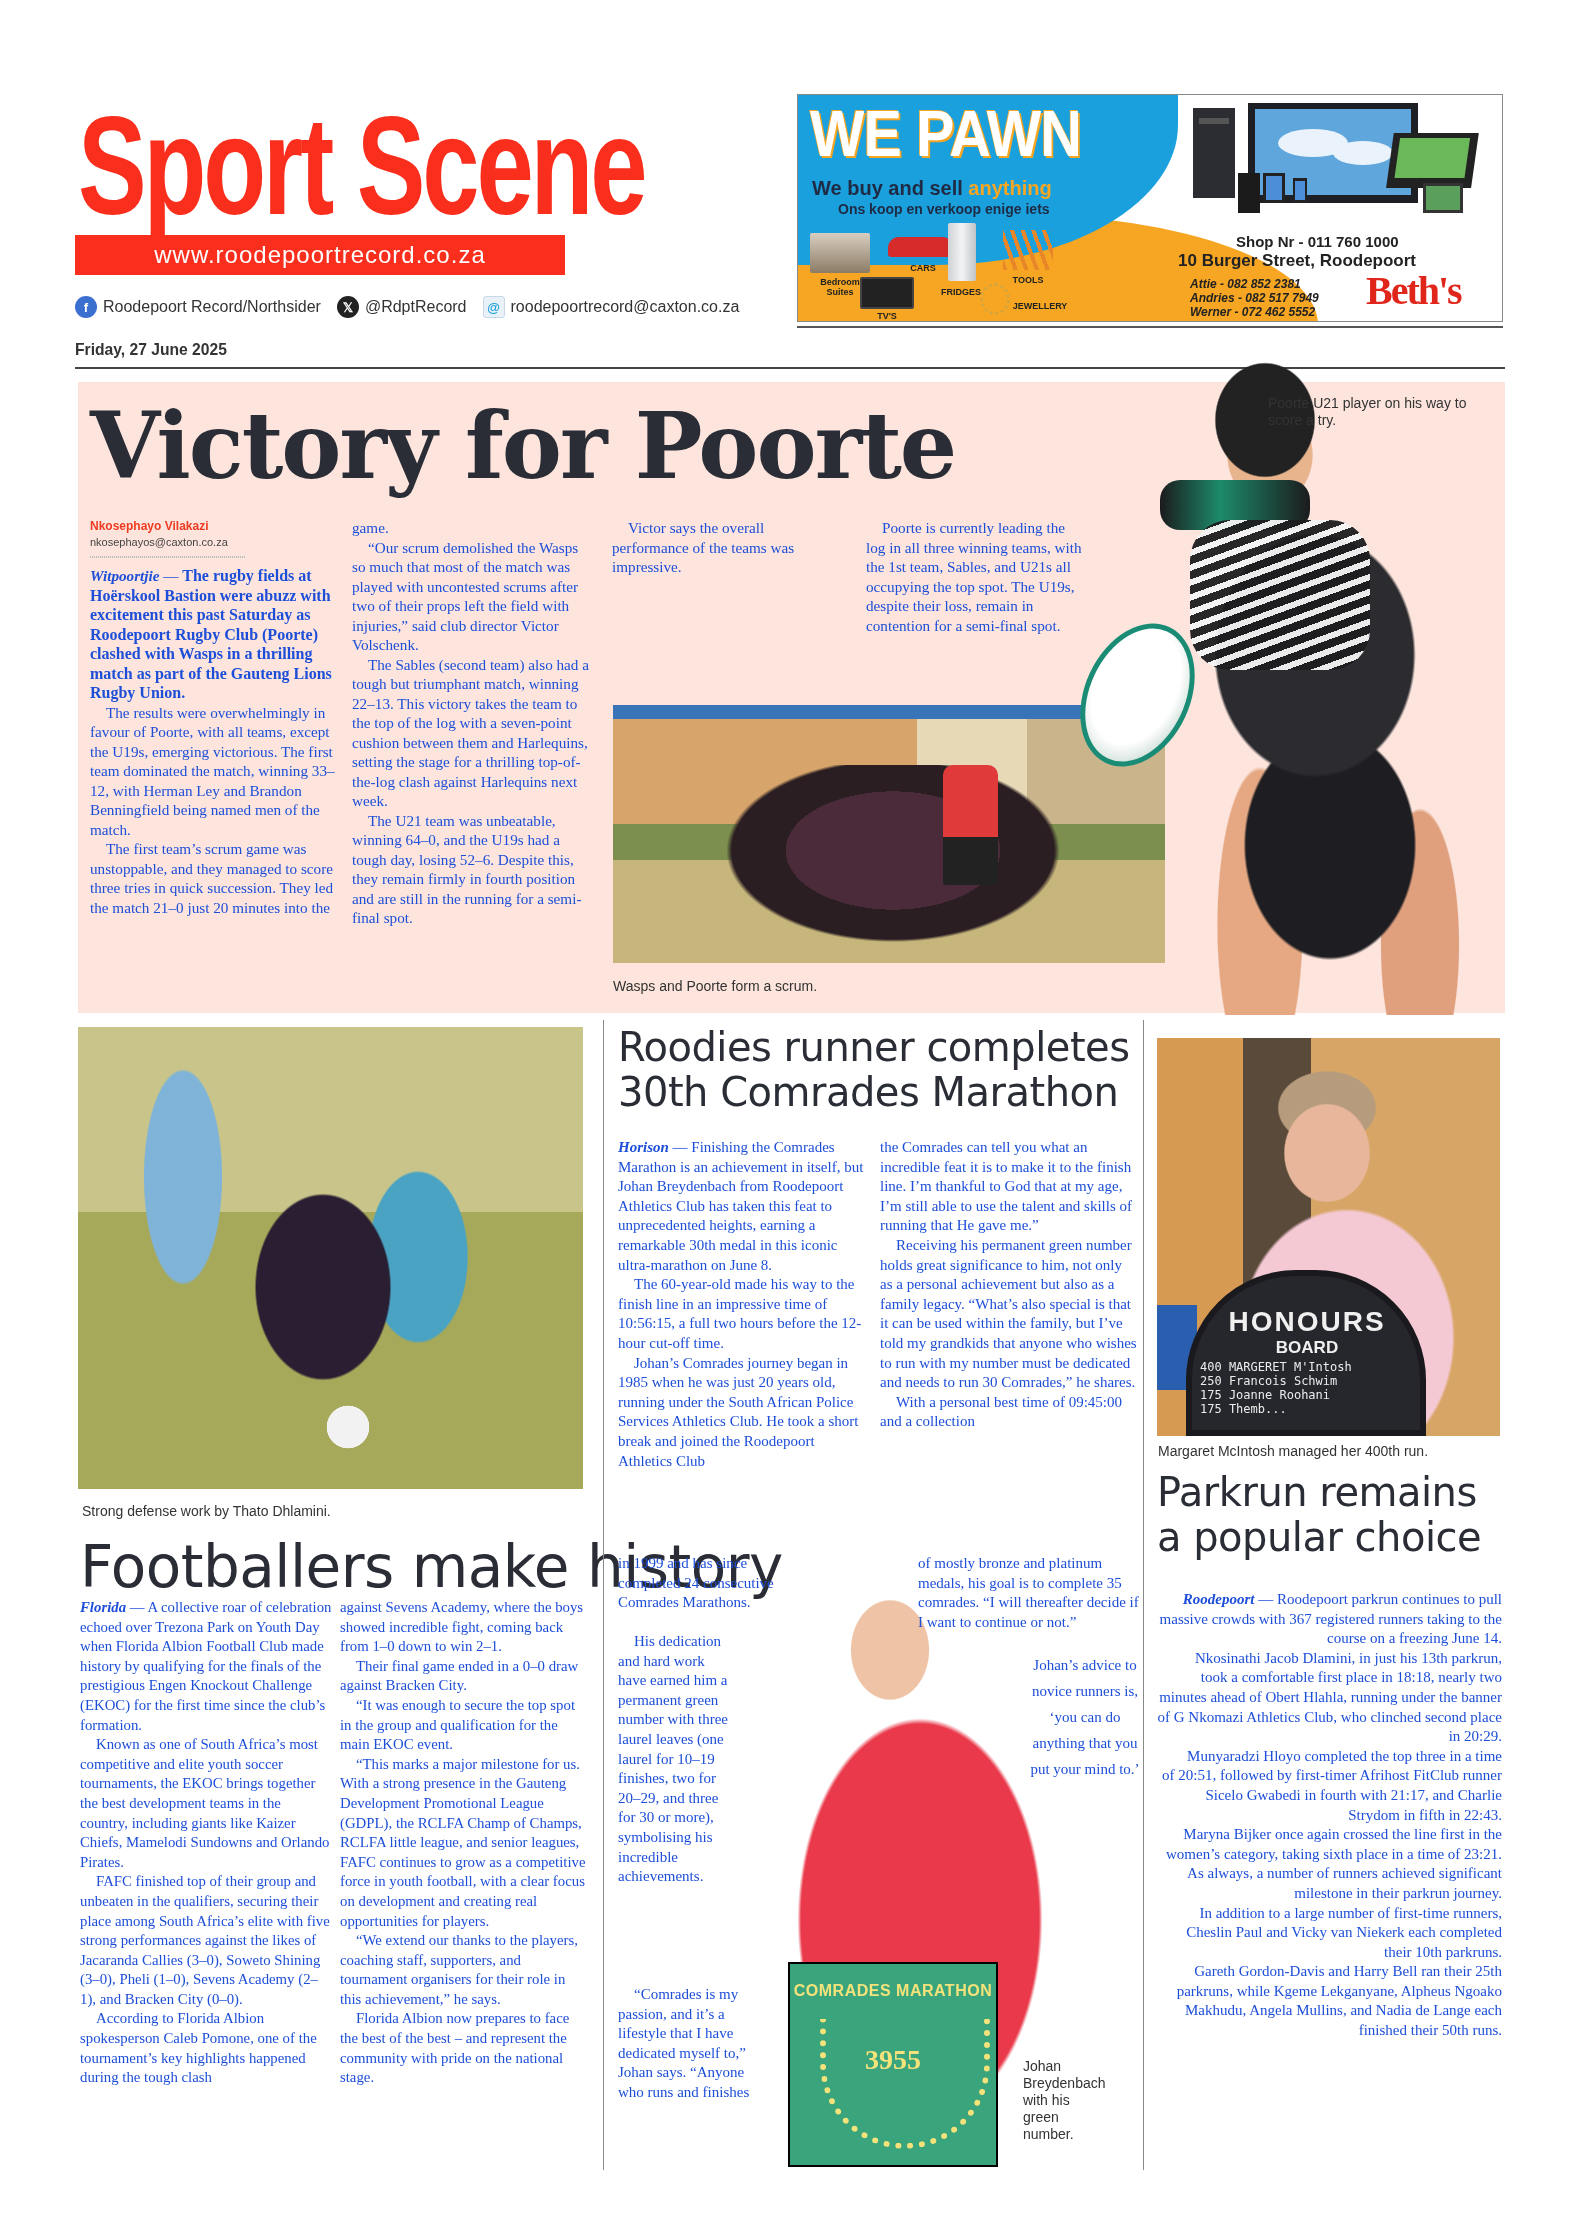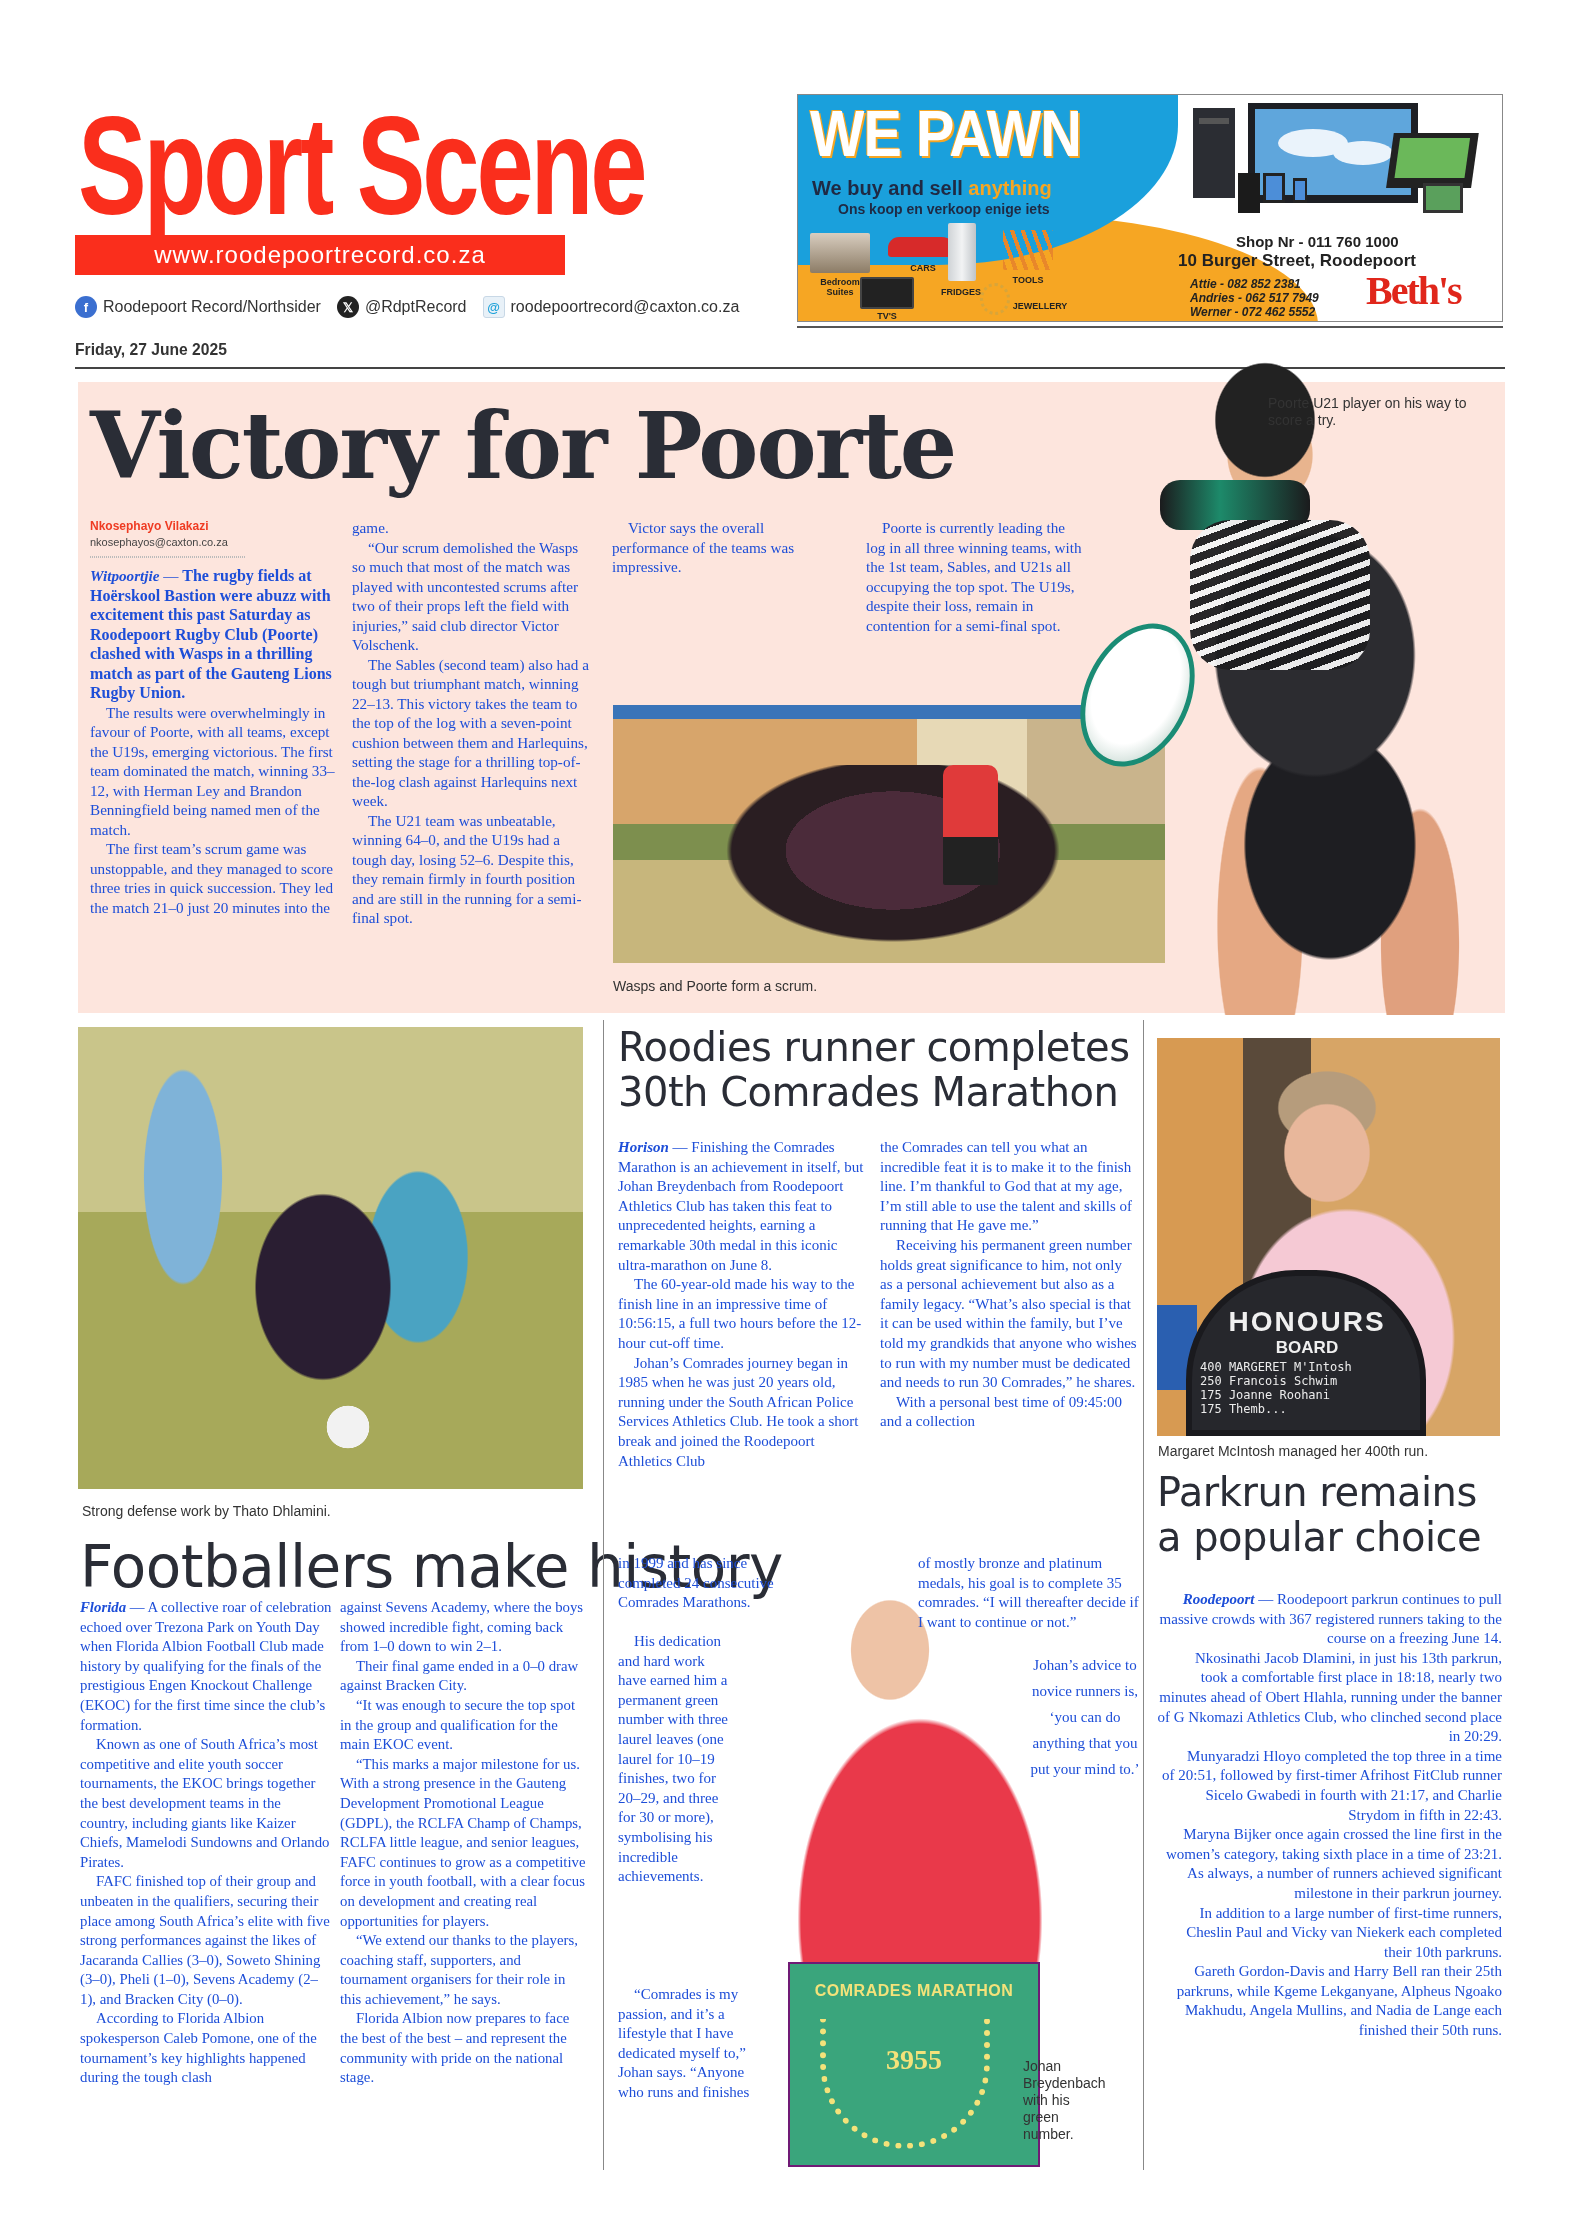--- a/index.html
+++ b/index.html
@@ -129,21 +129,21 @@
   .honours-list { position:absolute; left:1200px; top:1360px; font-family:"DejaVu Sans Mono",monospace; font-size:12px; color:#ececec; line-height:14px; white-space:pre; }
   .parkrun-banner { position:absolute; left:1157px; top:1305px; width:40px; height:85px; background:#2a5fb0; }
 
   .photo-johan {
     left: 770px; top: 1560px; width: 300px; height: 610px;
     background:
       radial-gradient(ellipse 55px 70px at 120px 90px, #eec3a6 0 70%, transparent 72%),
       radial-gradient(ellipse 170px 280px at 150px 360px, #e9394a 0 70%, transparent 72%),
       radial-gradient(ellipse 40px 80px at 135px 230px, #2fa5b5 0 70%, transparent 72%);
   }
-  .green-number { position:absolute; left:788px; top:1962px; width:252px; height:205px; background:#3aa57c; border:2px solid #701a75; }
+  .green-number { position:absolute; left:788px; top:1962px; width:210px; height:205px; background:#3aa57c; border:2px solid #000000; }
   .green-number .gn-title { position:absolute; left:0; top:18px; width:100%; text-align:center; font-family:"Liberation Sans",sans-serif; font-weight:bold; font-size:16px; color:#f4e27a; letter-spacing:0.5px; }
   .green-number .gn-num { position:absolute; left:0; top:80px; width:100%; text-align:center; font-family:"Liberation Serif",serif; font-weight:bold; font-size:28px; color:#f4e27a; }
   .green-number .laurel { position:absolute; left:30px; top:55px; width:170px; height:130px; border-radius: 0 0 85px 85px; border: 6px dotted #f4e27a; border-top: none; }
 
   .story-rule { position:absolute; width:1px; background:#888; }
   .section-head { position:absolute; font-family:"DejaVu Sans", sans-serif; color:#2a2d36; letter-spacing:-0.5px; line-height: 1.12; }
 </style>
 </head>
 <body>
 
@@ -202,21 +202,21 @@
   <div class="ad-item" style="left:138px;top:192px;width:50px;">FRIDGES</div>
   <div class="ad-thumb" style="left:205px;top:135px;width:50px;height:40px;background:repeating-linear-gradient(70deg,#e8872a 0 4px,transparent 4px 10px);"></div>
   <div class="ad-item" style="left:210px;top:180px;width:40px;">TOOLS</div>
   <div class="ad-thumb" style="left:182px;top:188px;width:30px;height:32px;border:3px dotted #d8a53a;border-radius:50%;"></div>
   <div class="ad-item" style="left:212px;top:206px;width:60px;">JEWELLERY</div>
 
   <div class="ad-shop">Shop Nr - 011 760 1000</div>
   <div class="ad-addr">10 Burger Street, Roodepoort</div>
   <div class="ad-contacts">
     <div>Attie - 082 852 2381</div>
-    <div>Andries - 062 517 7949</div>
+    <div>Andries - 082 517 7949</div>
     <div>Werner - 072 462 5552</div>
   </div>
   <div class="ad-brand">Beth's</div>
 </div>
 <div class="ad-bottom-rule"></div>
 
 <div class="lead-panel"></div>
 
 <div class="photo photo-scrum">
   <div class="bld"></div>

